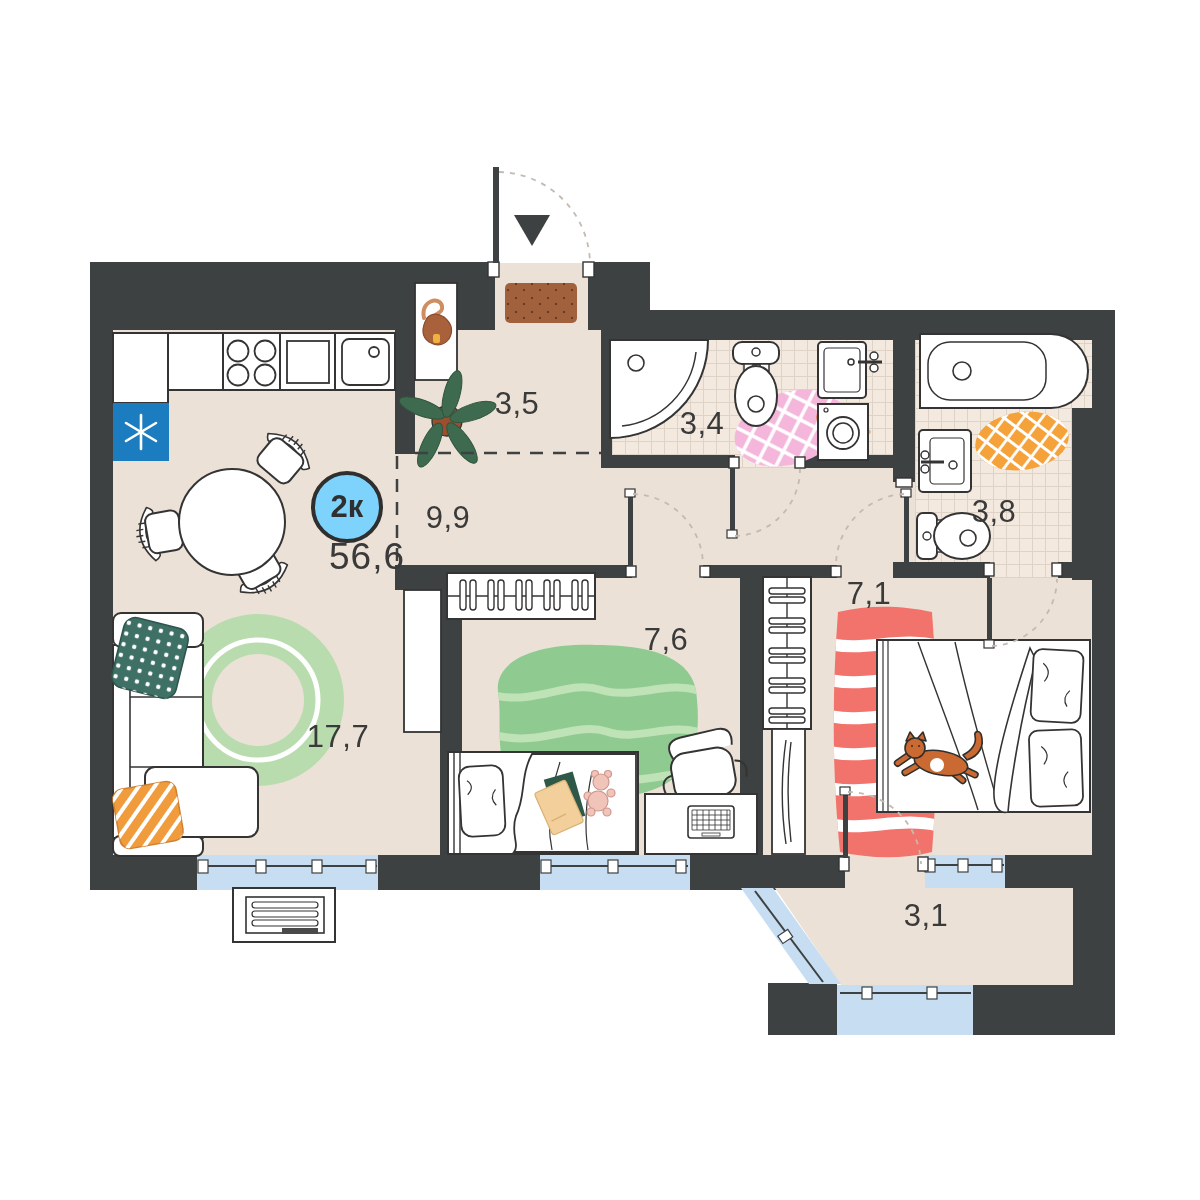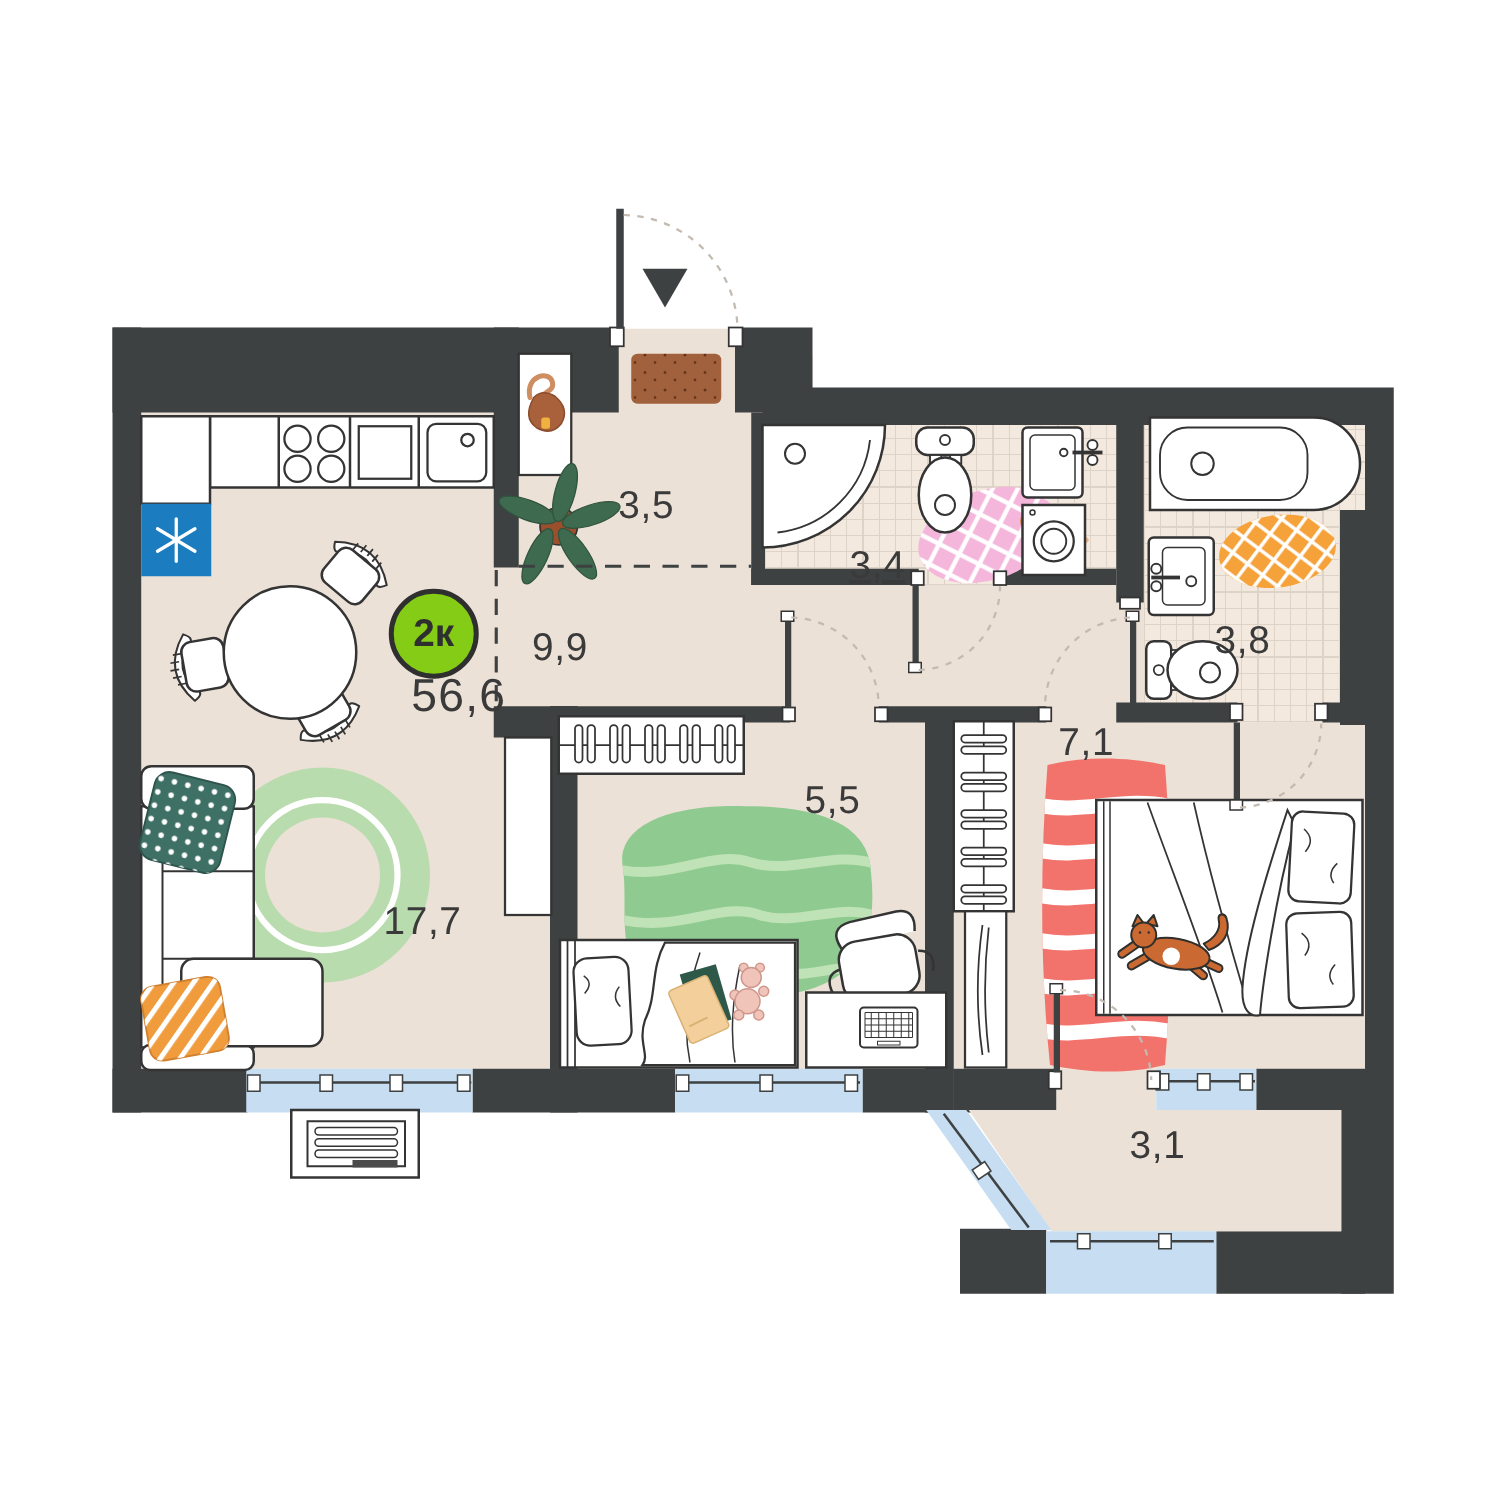--- a/index.html
+++ b/index.html
@@ -7,21 +7,21 @@
         font-family:"Liberation Sans",sans-serif;}
   .floor{position:absolute;background:#ece1d6;}
   .tile{position:absolute;background:#f3e9de;
         background-image:repeating-linear-gradient(0deg,#ded3c7 0,#ded3c7 1px,transparent 1px,transparent 13px),
                          repeating-linear-gradient(90deg,#ded3c7 0,#ded3c7 1px,transparent 1px,transparent 13px);}
   .wall{position:absolute;background:#3e4141;}
   svg.layer{position:absolute;left:0;top:0;}
   .lbl{position:absolute;transform:translate(-50%,-50%);font-size:31px;color:#3a3a3a;
        letter-spacing:.5px;white-space:nowrap;}
   .lbl-total{position:absolute;transform:translate(-50%,-50%);font-size:37px;color:#3a3a3a;letter-spacing:1px;}
-  .badge{position:absolute;width:64px;height:64px;border-radius:50%;background:#84cc16;
+  .badge{position:absolute;width:64px;height:64px;border-radius:50%;background:#7dd3fc;
          border:4px solid #2f2f2f;display:flex;align-items:center;justify-content:center;
          font-size:31px;font-weight:bold;color:#2f2f2f;}
 </style>
 </head>
 <body>
 
 <div id="plan">
 
   <div class="floor" style="left:113px;top:283px;width:537px;height:572px;"></div>
   <div class="floor" style="left:610px;top:330px;width:482px;height:525px;"></div>
@@ -476,22 +476,22 @@
     </g>
     <g stroke="#3e4141" stroke-width="2.5" stroke-dasharray="13,10" fill="none">
       <path d="M415,453 H601"></path>
       <path d="M397,456 V565"></path>
     </g>
     <path d="M514,215 L550,215 L532,246 Z" fill="#3e4141"></path>
   </svg>
 
   <div class="lbl" style="left:517px;top:404px;">3,5</div>
   <div class="lbl" style="left:448px;top:518px;">9,9</div>
-  <div class="lbl" style="left:702px;top:452px;text-decoration:underline;">3,4</div>
+  <div class="lbl" style="left:702px;top:424px;">3,4</div>
   <div class="lbl" style="left:994px;top:512px;">3,8</div>
   <div class="lbl" style="left:869px;top:594px;">7,1</div>
-  <div class="lbl" style="left:666px;top:640px;">5,5</div>
+  <div class="lbl" style="left:666px;top:640px;">7,6</div>
   <div class="lbl" style="left:338px;top:737px;">17,7</div>
   <div class="lbl" style="left:926px;top:916px;">3,1</div>
   <div class="lbl-total" style="left:345px;top:557px;margin-left:22px;">56,6</div>
   <div class="badge" style="left:311px;top:471px;">2к</div>
 
 </div>
 
 </body></html>

